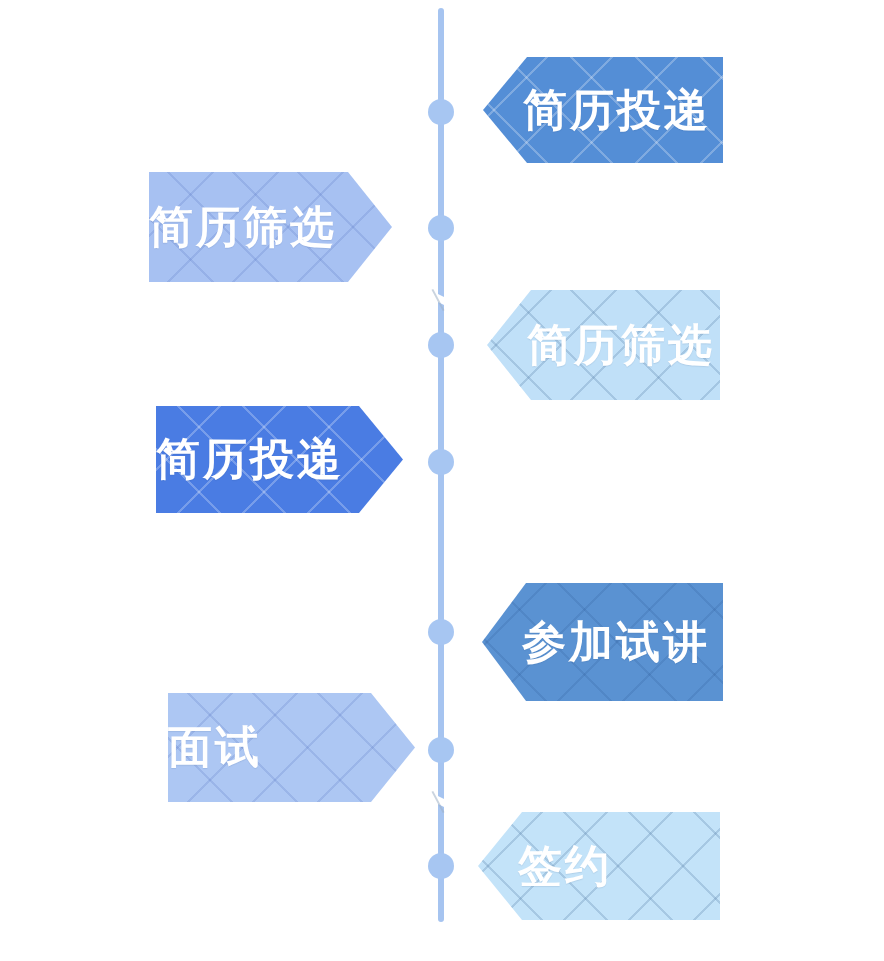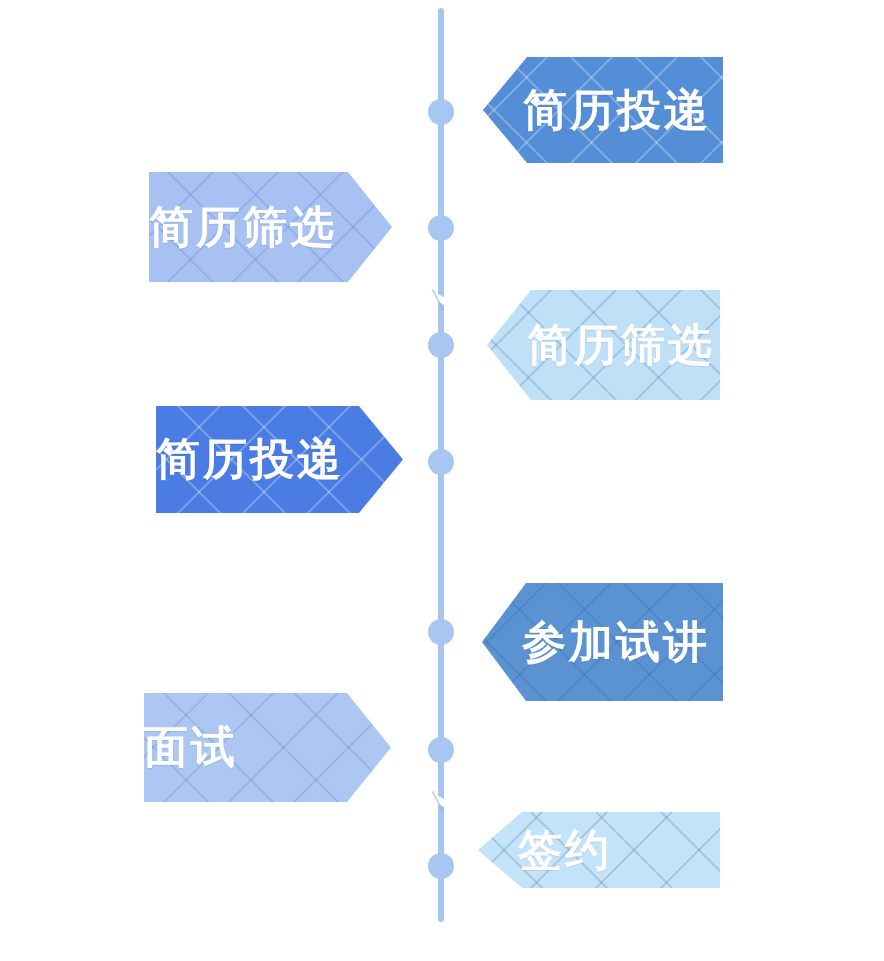--- a/index.html
+++ b/index.html
@@ -101,21 +101,21 @@
   </div>
 
   <div class="step point-right" style="left: 156px; top: 406px; width: 247px; height: 107px; --fill: #4a7ce3; --lat: rgba(255,255,255,0.25);">
     <span class="step-label">简历投递</span>
   </div>
 
   <div class="step point-left" style="left: 482px; top: 583px; width: 241px; height: 118px; --fill: #5a92d2; --lat: rgba(20,60,120,0.13);">
     <span class="step-label">参加试讲</span>
   </div>
 
-  <div class="step point-right" style="left: 144px; top: 693px; width: 247px; height: 109px; --fill: #adc7f3; --lat: rgba(80,110,190,0.20);">
+  <div class="step point-right" style="left: 168px; top: 693px; width: 247px; height: 109px; --fill: #adc7f3; --lat: rgba(80,110,190,0.20);">
     <span class="step-label">面试</span>
   </div>
 
-  <div class="step point-left" style="left: 478px; top: 812px; width: 242px; height: 76px; --fill: #c3e3f9; --lat: rgba(90,130,170,0.28);">
+  <div class="step point-left" style="left: 478px; top: 812px; width: 242px; height: 108px; --fill: #c3e3f9; --lat: rgba(90,130,170,0.28);">
     <span class="step-label">签约</span>
   </div>
 
 </div>
 
 </body></html>

